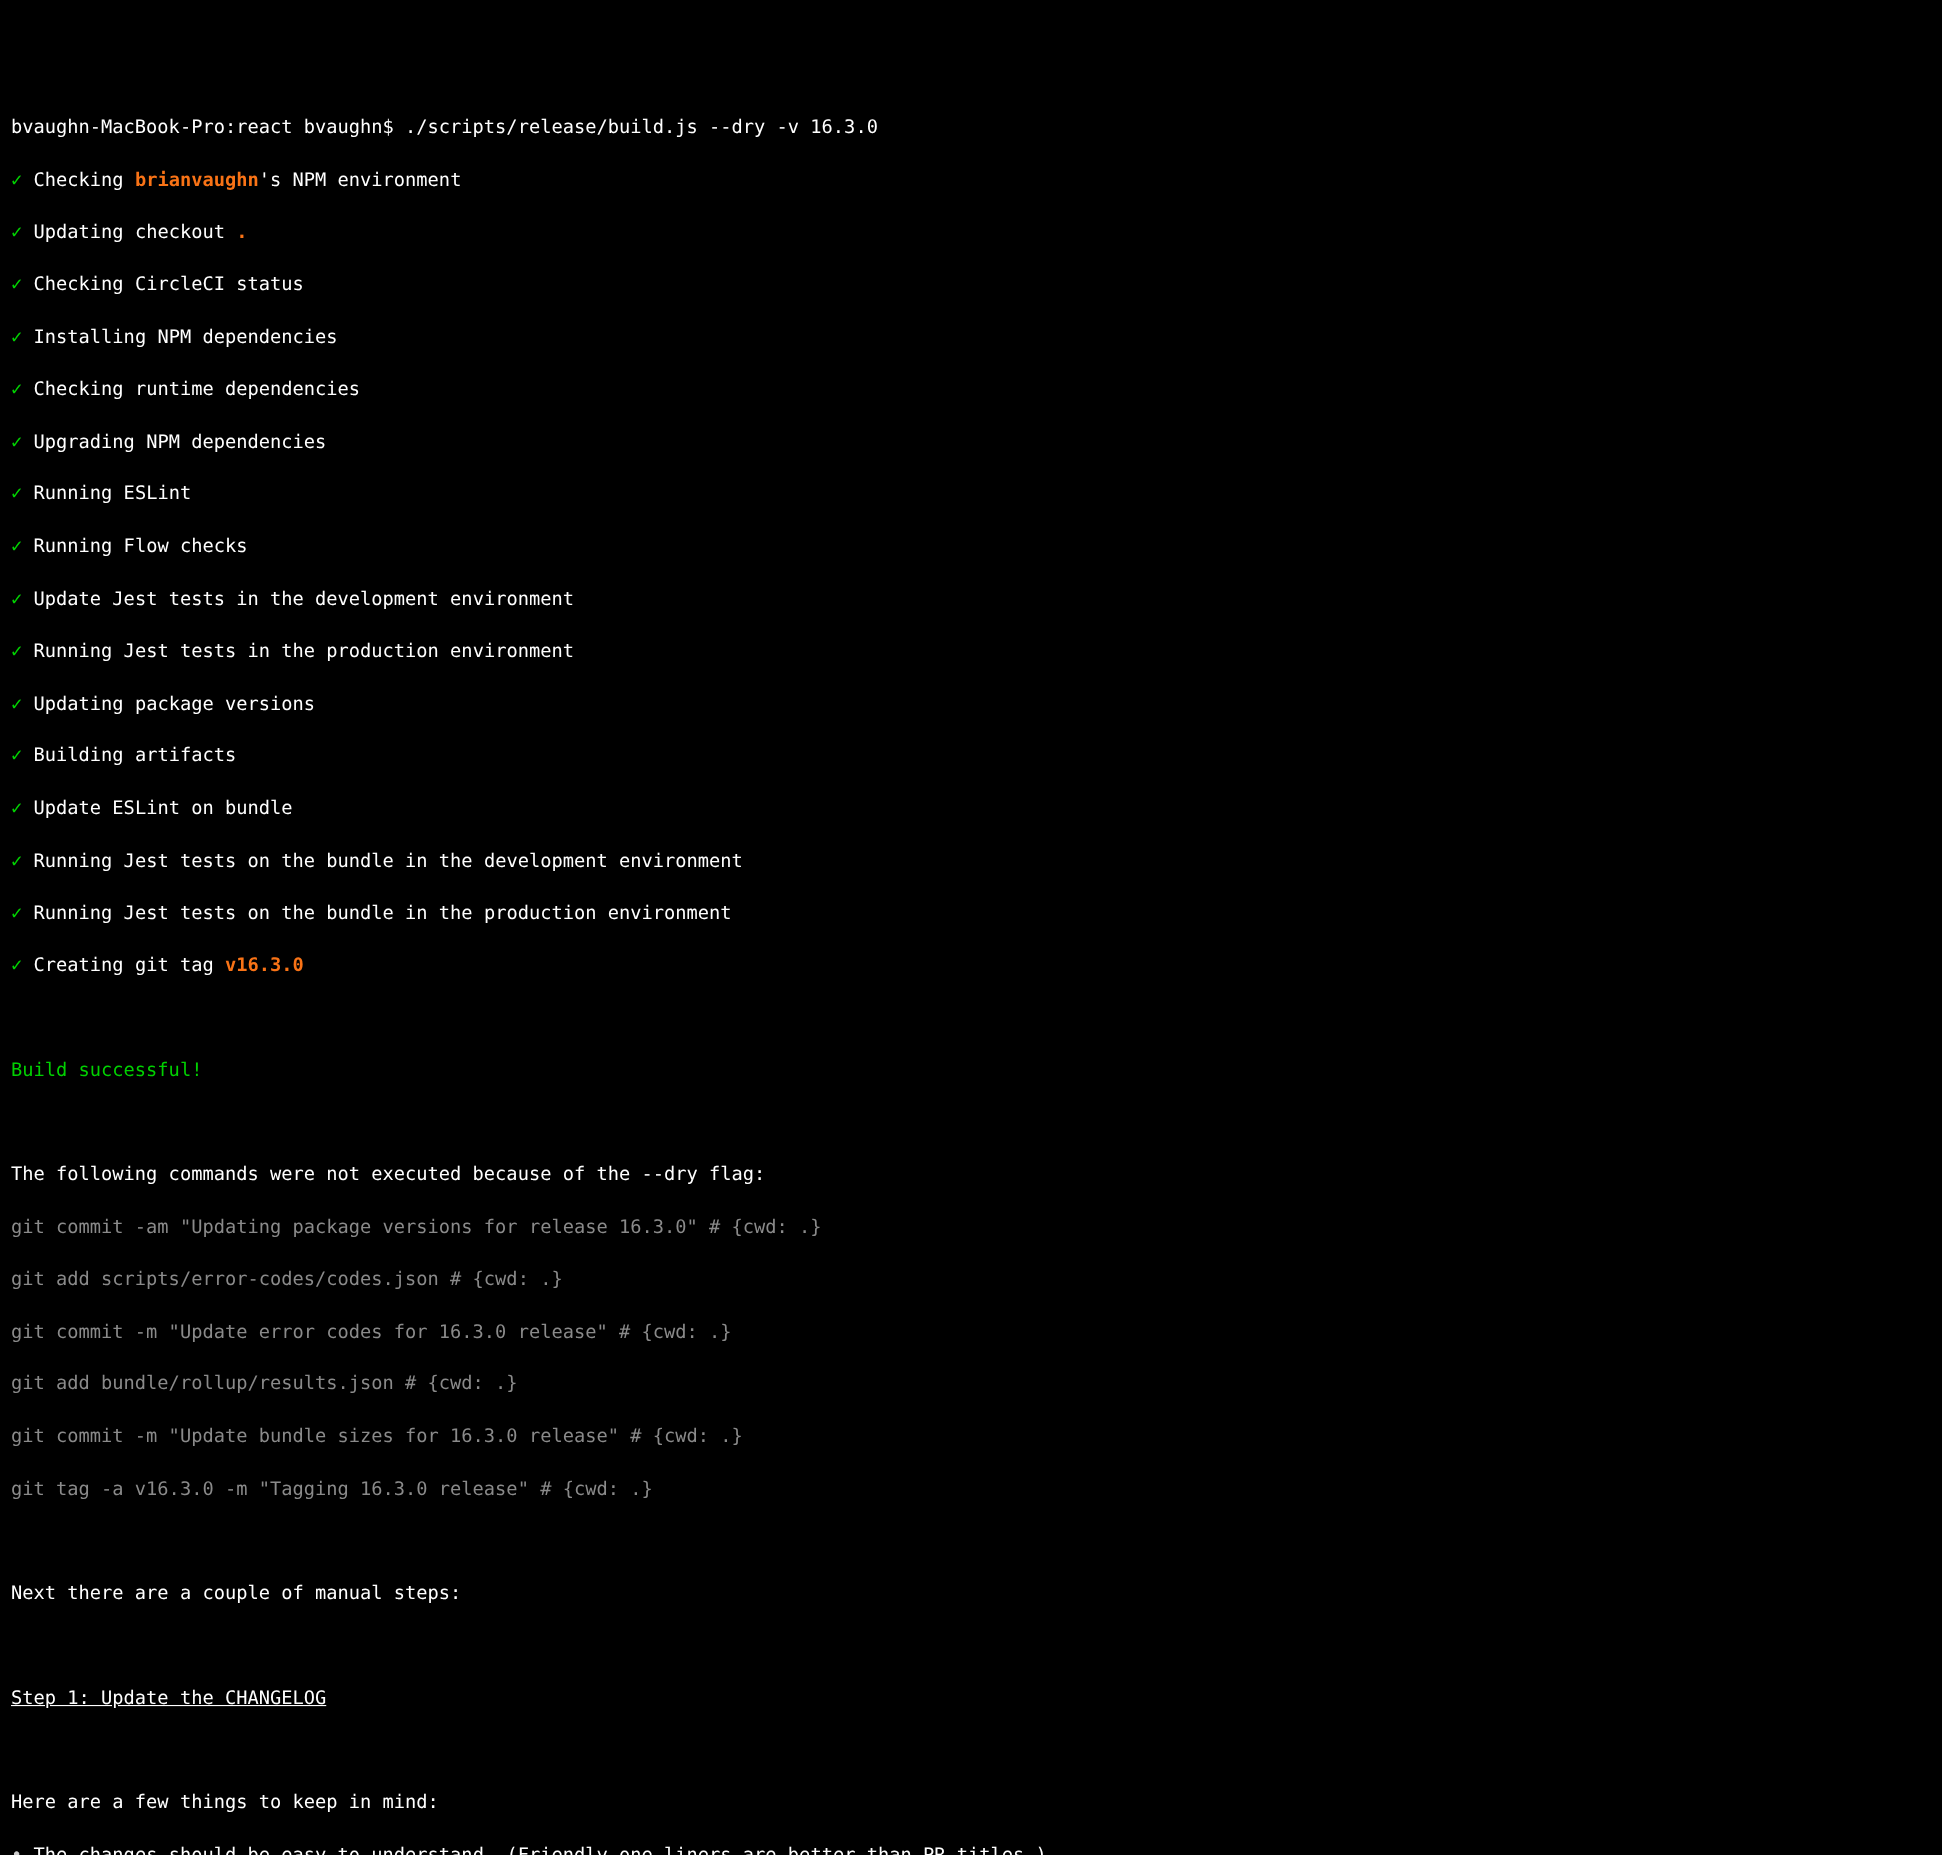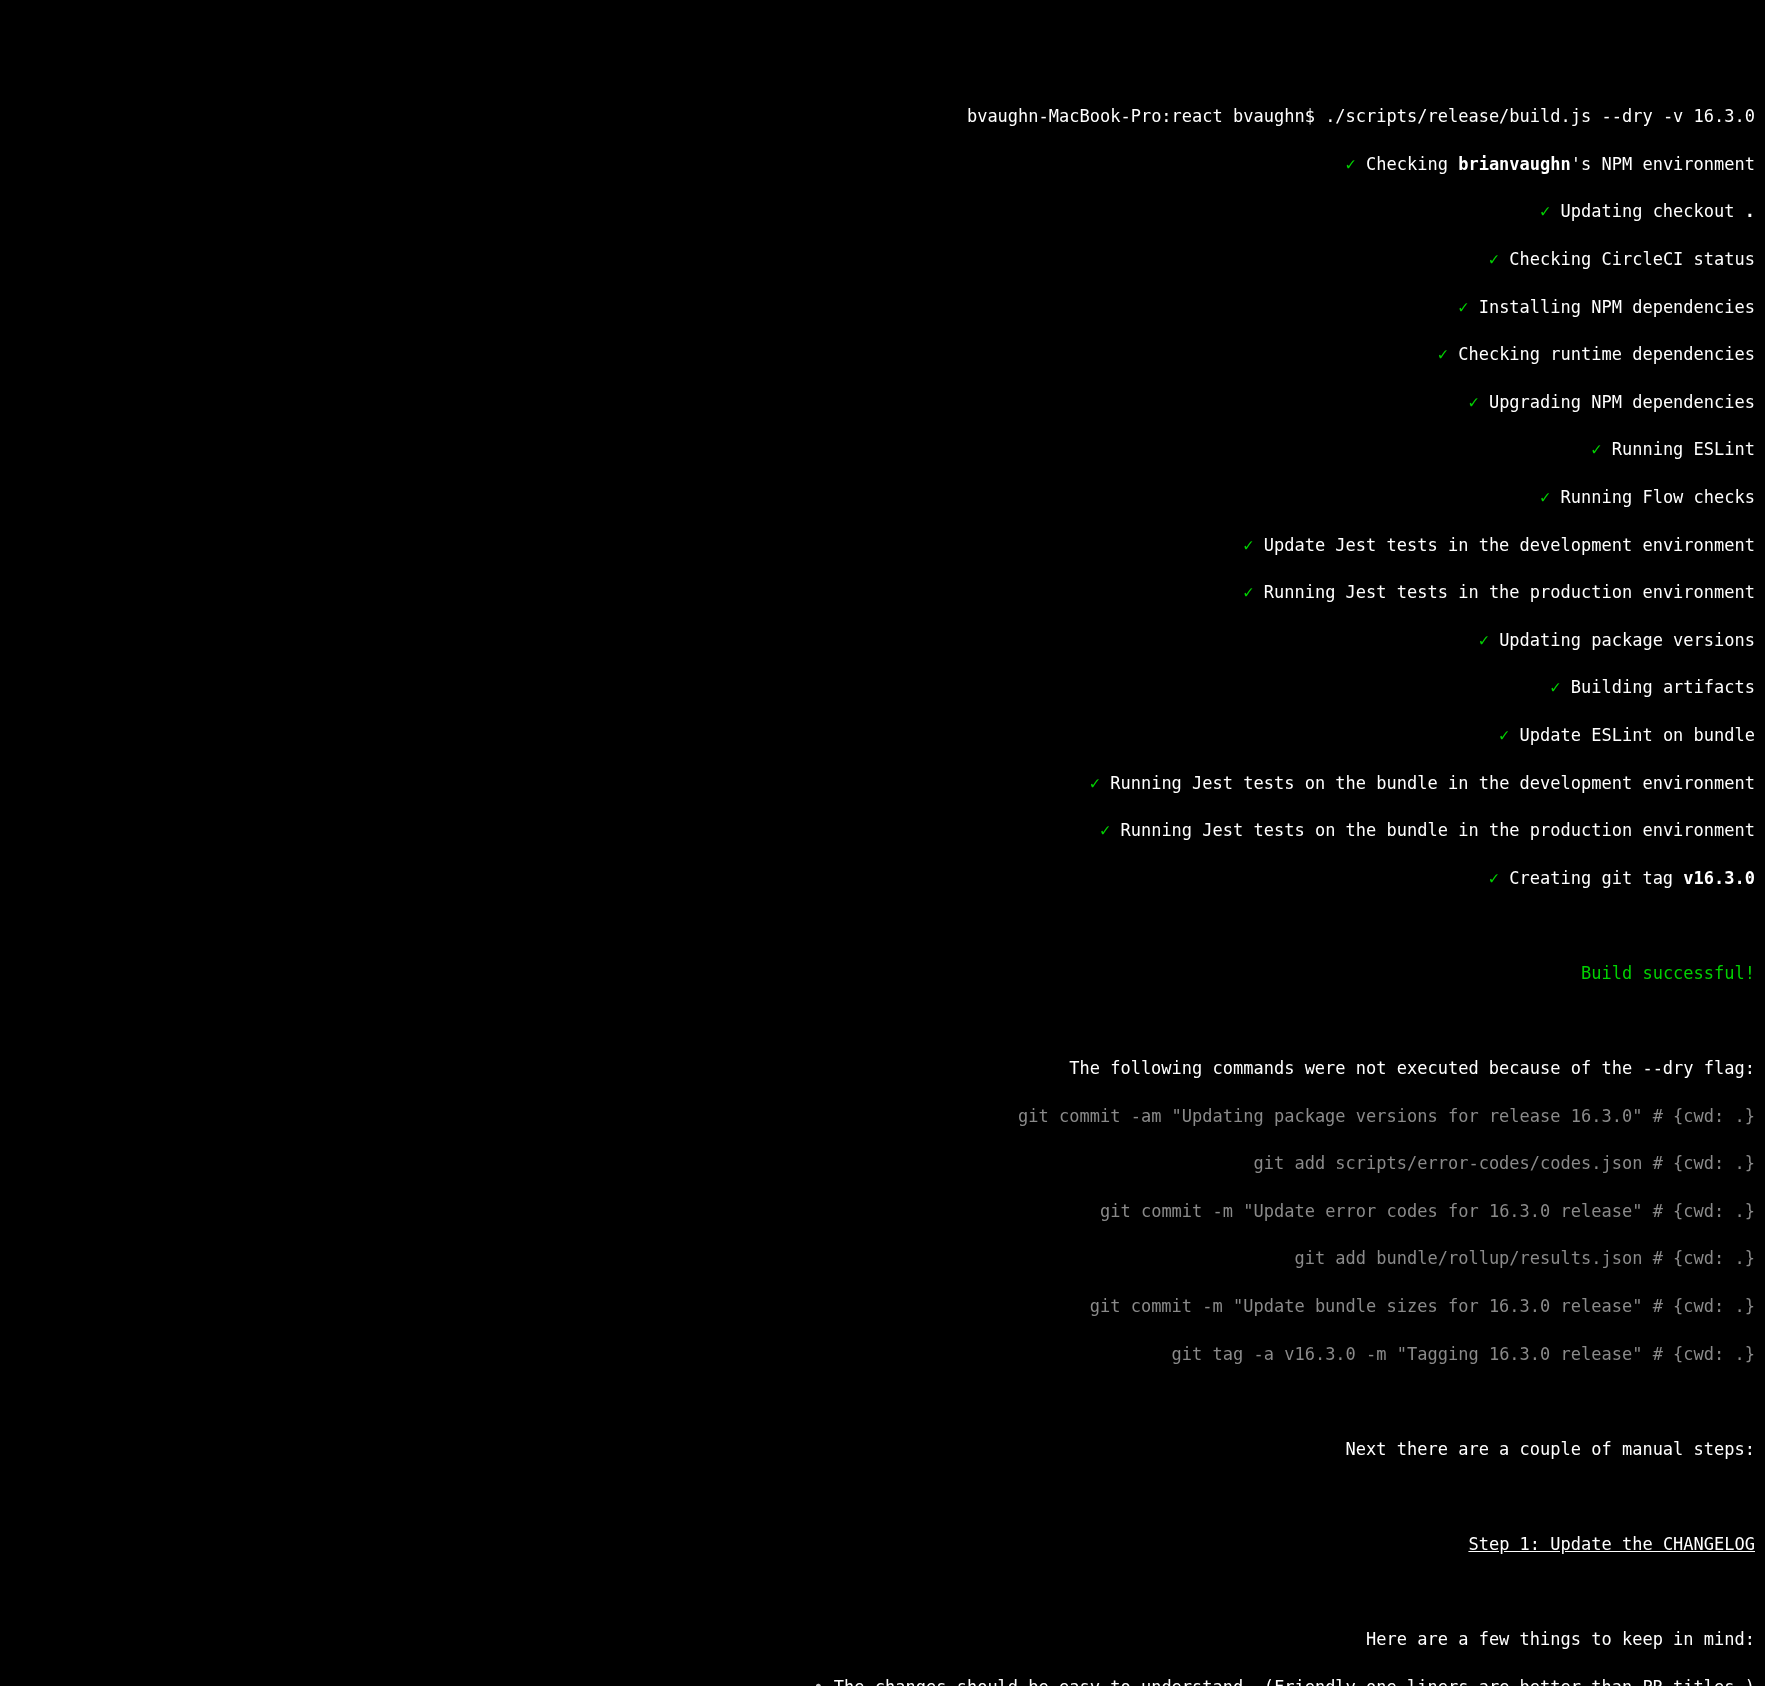--- a/index.html
+++ b/index.html
@@ -6,26 +6,26 @@
       background: #000;
       color: #fff;
       font-family: "Menlo", "Monaco", "Consolas", monospace;
       font-size: 17px;
       line-height: 1.4;
       margin: 0;
       padding: 10px;
       white-space: pre-wrap;
     }
     .green { color: #00d100; }
-    .yellow { color: #ffffff; font-weight: bold; }
+    .yellow { color: #f97316; font-weight: bold; }
     .gray { color: #8a8a8a; }
     .bold { font-weight: normal; }
     .underline { text-decoration: underline; }
     .bullet { color: #ccc; }
-    .line { display: block; text-align: right; }
+    .line { display: block; }
   </style>
 </head>
 <body>
 
 
 
 <span class="line">bvaughn-MacBook-Pro:react bvaughn$ ./scripts/release/build.js --dry -v 16.3.0</span>
 <span class="line"><span class="green">✓</span> <span>Checking </span><span class="yellow">brianvaughn</span><span>'s NPM environment</span></span>
 <span class="line"><span class="green">✓</span> <span>Updating checkout </span><span class="yellow">.</span></span>
 <span class="line"><span class="green">✓</span> <span>Checking CircleCI status</span></span>

